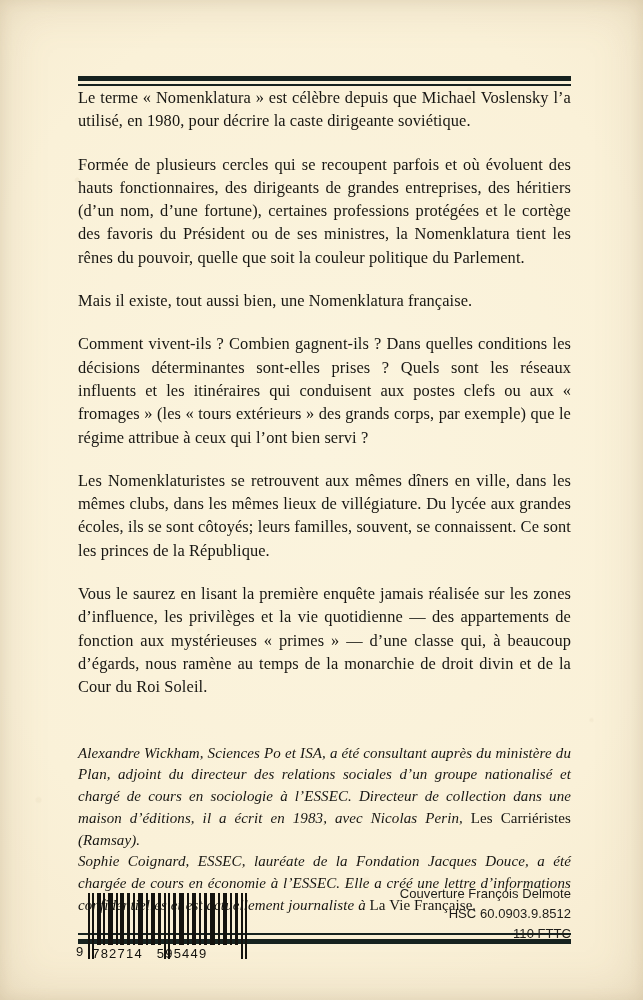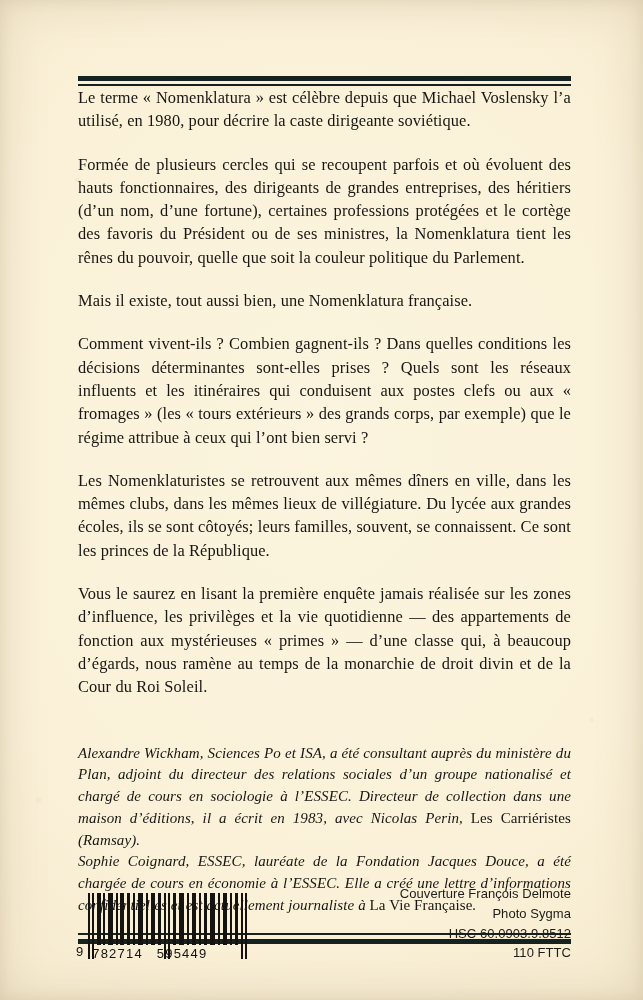--- a/index.html
+++ b/index.html
@@ -230,18 +230,17 @@
       </svg>
       <div class="barcode-digits">
         <span class="grp-left">782714</span>
         <span>595449</span>
       </div>
     </div>
   </div>
 
   <div class="colophon">
     <div>Couverture François Delmote</div>
-    <div>Photo Sygma</div>
     <div>HSC 60.0903.9.8512</div>
     <div>110 FTTC</div>
   </div>
 
 </div>
 
 </body></html>

